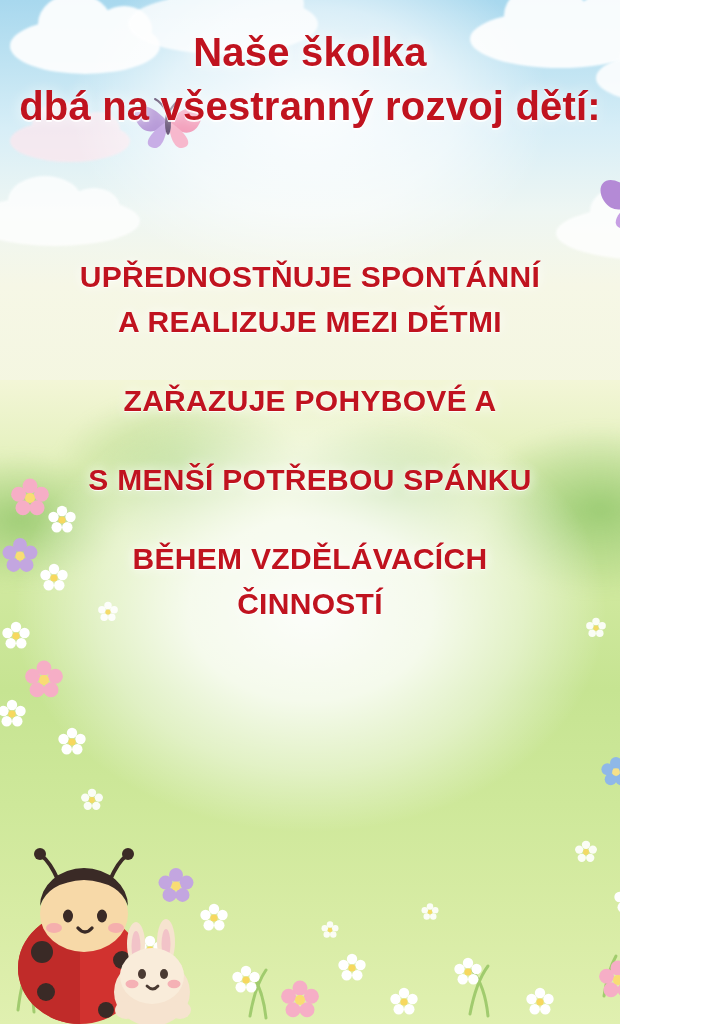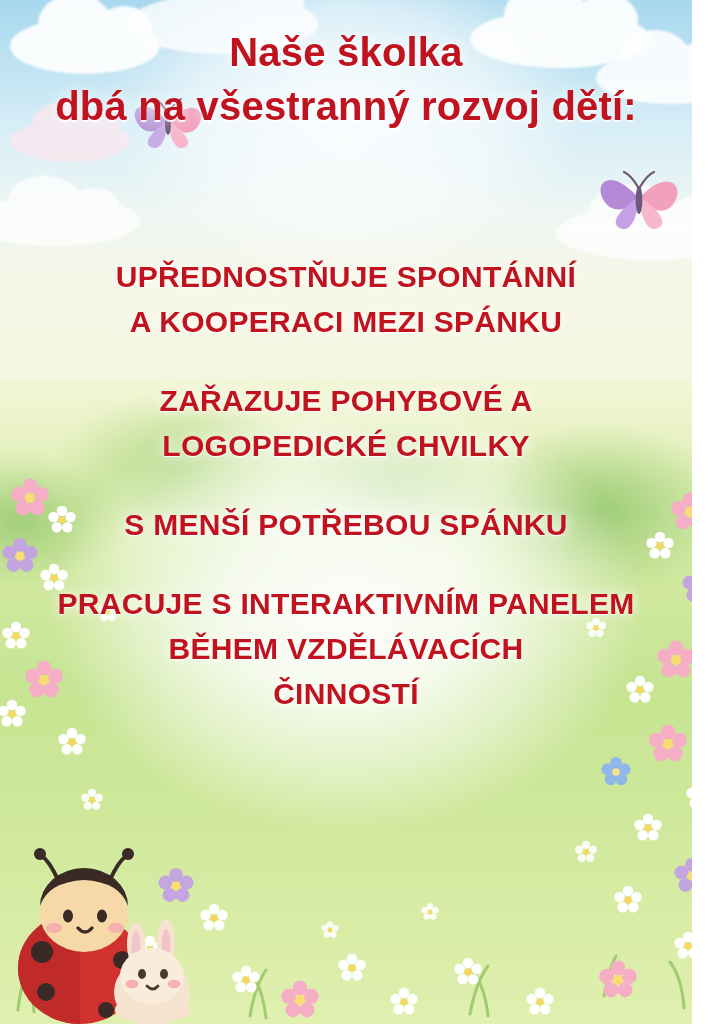--- a/index.html
+++ b/index.html
@@ -9,21 +9,21 @@
   body {
     width: 724px;
     height: 1024px;
     overflow: hidden;
     font-family: "Liberation Sans", sans-serif;
   }
 
   
   .poster {
     position: relative;
-    width: 692px;
+    width: 620px;
     height: 1024px;
     overflow: hidden;
     background: #cfe9f5;
   }
 
   
   .bg-sky {
     position: absolute;
     left: 0; top: 0; right: 0;
     height: 460px;
@@ -370,34 +370,32 @@
 
     <h1 class="headline">
       <span class="line1">Naše školka</span>
       <span class="line2">dbá na všestranný rozvoj dětí:</span>
     </h1>
 
     <ul class="bullets">
 
       <li class="bullet">
         <span class="row">UPŘEDNOSTŇUJE SPONTÁNNÍ</span>
-        <span class="row">A KOOPERACI MEZI SPÁNKU</span>
+        <span class="row">A REALIZUJE MEZI DĚTMI</span>
       </li>
 
       <li class="bullet">
         <span class="row">ZAŘAZUJE POHYBOVÉ A</span>
-        <span class="row">LOGOPEDICKÉ CHVILKY</span>
       </li>
 
       <li class="bullet">
         <span class="row">S MENŠÍ POTŘEBOU SPÁNKU</span>
       </li>
 
       <li class="bullet">
-        <span class="row">PRACUJE S INTERAKTIVNÍM PANELEM</span>
         <span class="row">BĚHEM VZDĚLÁVACÍCH</span>
         <span class="row">ČINNOSTÍ</span>
       </li>
 
     </ul>
   </div>
 
 </div>
 
 </body></html>

